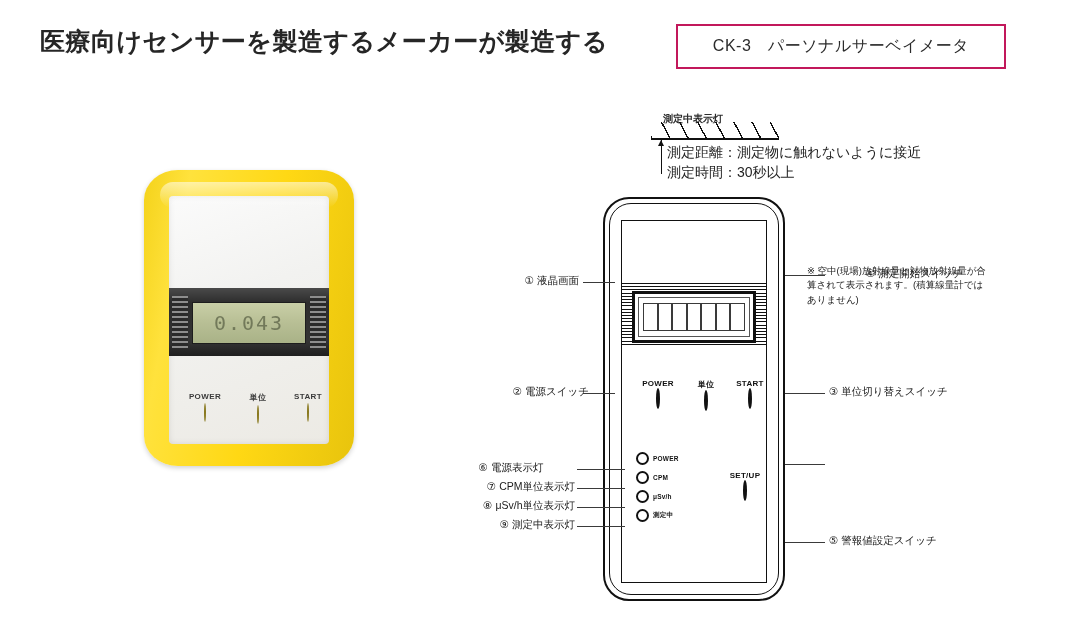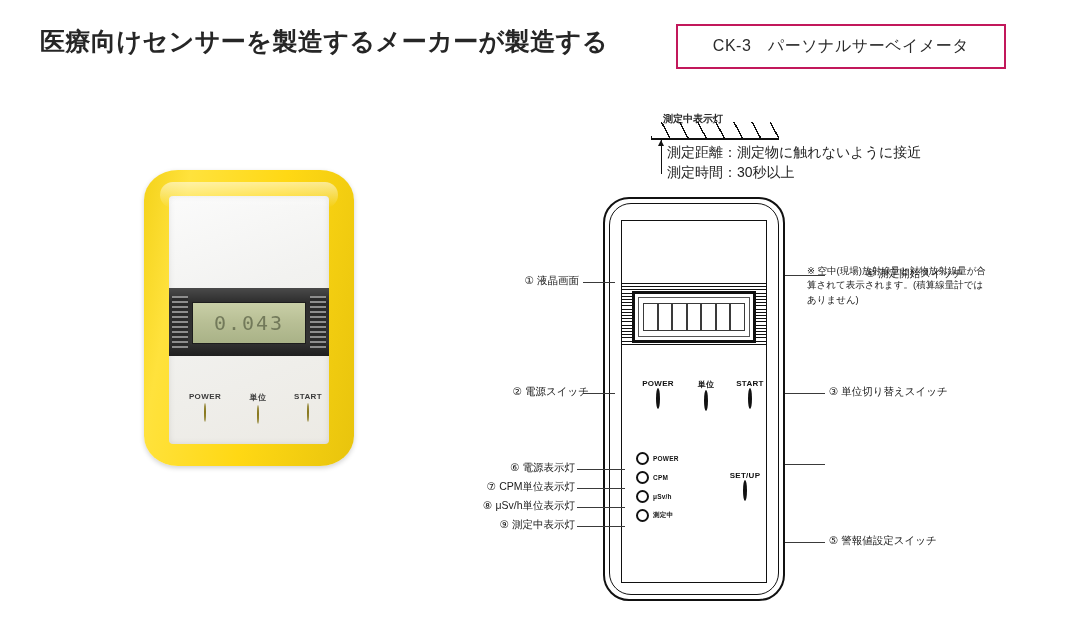--- a/index.html
+++ b/index.html
@@ -369,21 +369,21 @@
     <div class="leader" style="left:122px;top:395px;width:48px;"></div>
     <div class="leader" style="left:122px;top:414px;width:48px;"></div>
 
     <div class="leader" style="left:330px;top:163px;width:40px;"></div>
     <div class="leader" style="left:330px;top:281px;width:40px;"></div>
     <div class="leader" style="left:330px;top:352px;width:40px;"></div>
     <div class="leader" style="left:330px;top:430px;width:40px;"></div>
 
     <div class="cl cl-left" style="left:14px;top:162px;width:110px;">① 液晶画面</div>
     <div class="cl cl-left" style="left:24px;top:273px;width:110px;">② 電源スイッチ</div>
-    <div class="cl cl-left" style="left:-8px;top:349px;width:128px;">⑥ 電源表示灯</div>
+    <div class="cl cl-left" style="left:-8px;top:349px;width:128px;text-align:center;">⑥ 電源表示灯</div>
     <div class="cl cl-left" style="left:-18px;top:368px;width:138px;">⑦ CPM単位表示灯</div>
     <div class="cl cl-left" style="left:-32px;top:387px;width:152px;">⑧ μSv/h単位表示灯</div>
     <div class="cl cl-left" style="left:-18px;top:406px;width:138px;">⑨ 測定中表示灯</div>
 
     <div class="cl" style="left:374px;top:155px;margin-left:37px;">④ 測定開始スイッチ</div>
     <div class="cl" style="left:374px;top:273px;">③ 単位切り替えスイッチ</div>
     <div class="cl" style="left:374px;top:422px;">⑤ 警報値設定スイッチ</div>
 
     <div class="cl-note-right">※ 空中(現場)放射線量と対物放射線量が合算されて表示されます。(積算線量計ではありません)</div>
   </div>

